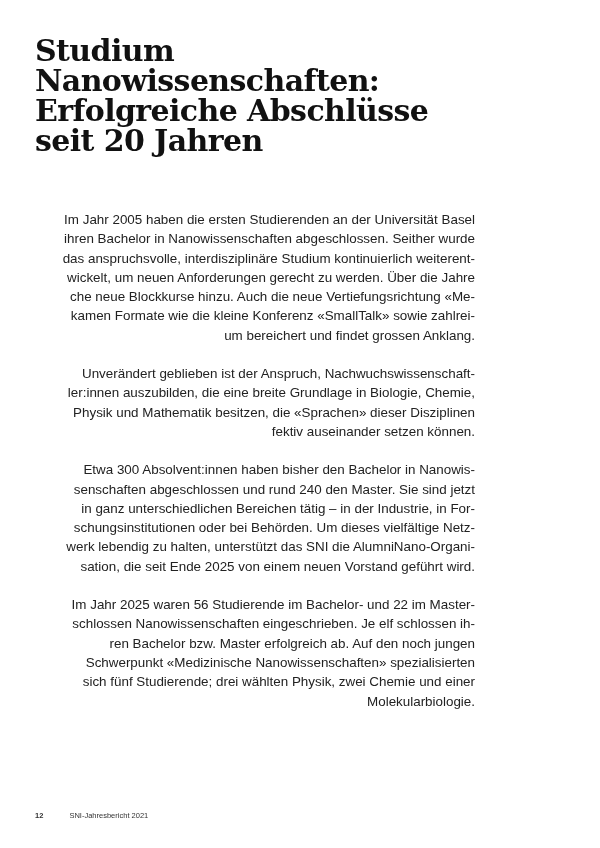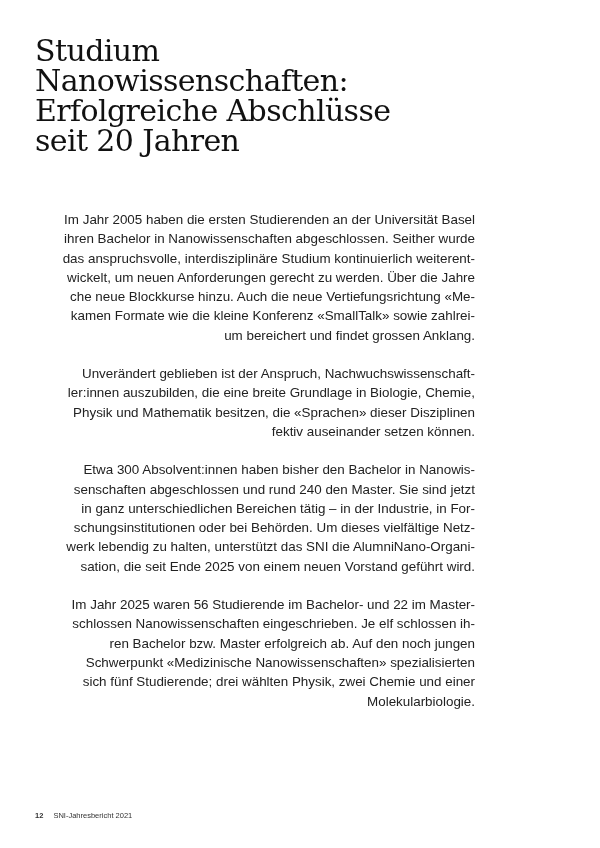--- a/index.html
+++ b/index.html
@@ -14,21 +14,21 @@
       overflow: hidden;
       color: #1a1a1a;
     }
     .title {
       position: absolute;
       left: 35px;
       top: 36px;
       width: 480px;
       margin: 0;
       font-family: "DejaVu Serif", "Liberation Serif", serif;
-      font-weight: normal;
+      font-weight: bold;
       font-size: 30px;
       line-height: 30px;
       letter-spacing: -0.6px;
       color: #111111;
     }
     .title span { display: block; white-space: nowrap; }
     .body {
       position: absolute;
       left: 35px;
       top: 210px;
@@ -43,21 +43,21 @@
     .para span { display: block; white-space: nowrap; }
     .footer {
       position: absolute;
       left: 35px;
       top: 811px;
       font-family: "Liberation Sans", sans-serif;
       font-size: 7.5px;
       color: #333333;
       white-space: nowrap;
     }
-    .footer .page-number { font-weight: bold; margin-right: 8px; }
+    .footer .page-number { font-weight: bold; margin-right: 24px; }
   </style>
 </head>
 <body>
 
 <h1 class="title">
   <span>Studium</span>
   <span>Nanowissenschaften:</span>
   <span>Erfolgreiche Abschlüsse</span>
   <span>seit 20 Jahren</span>
 </h1>

